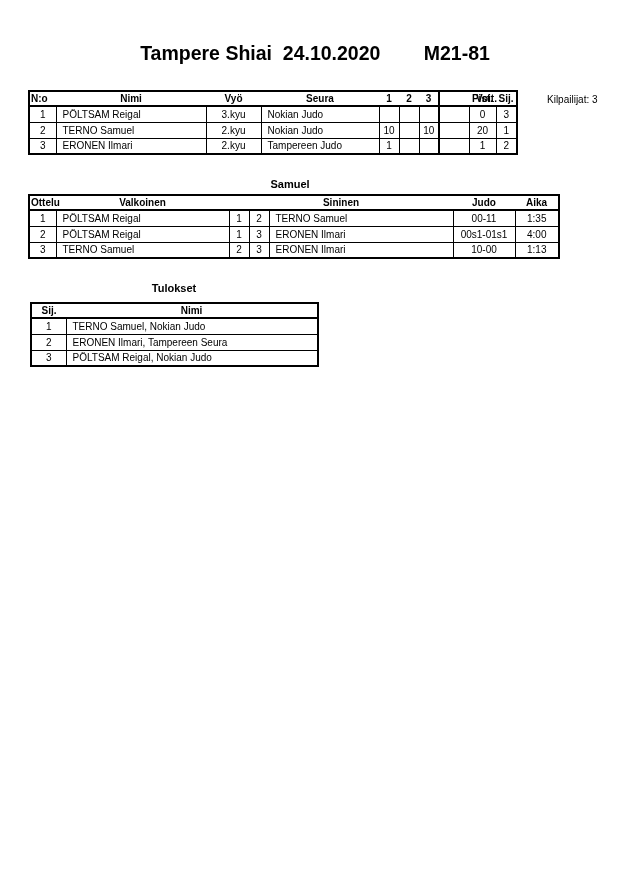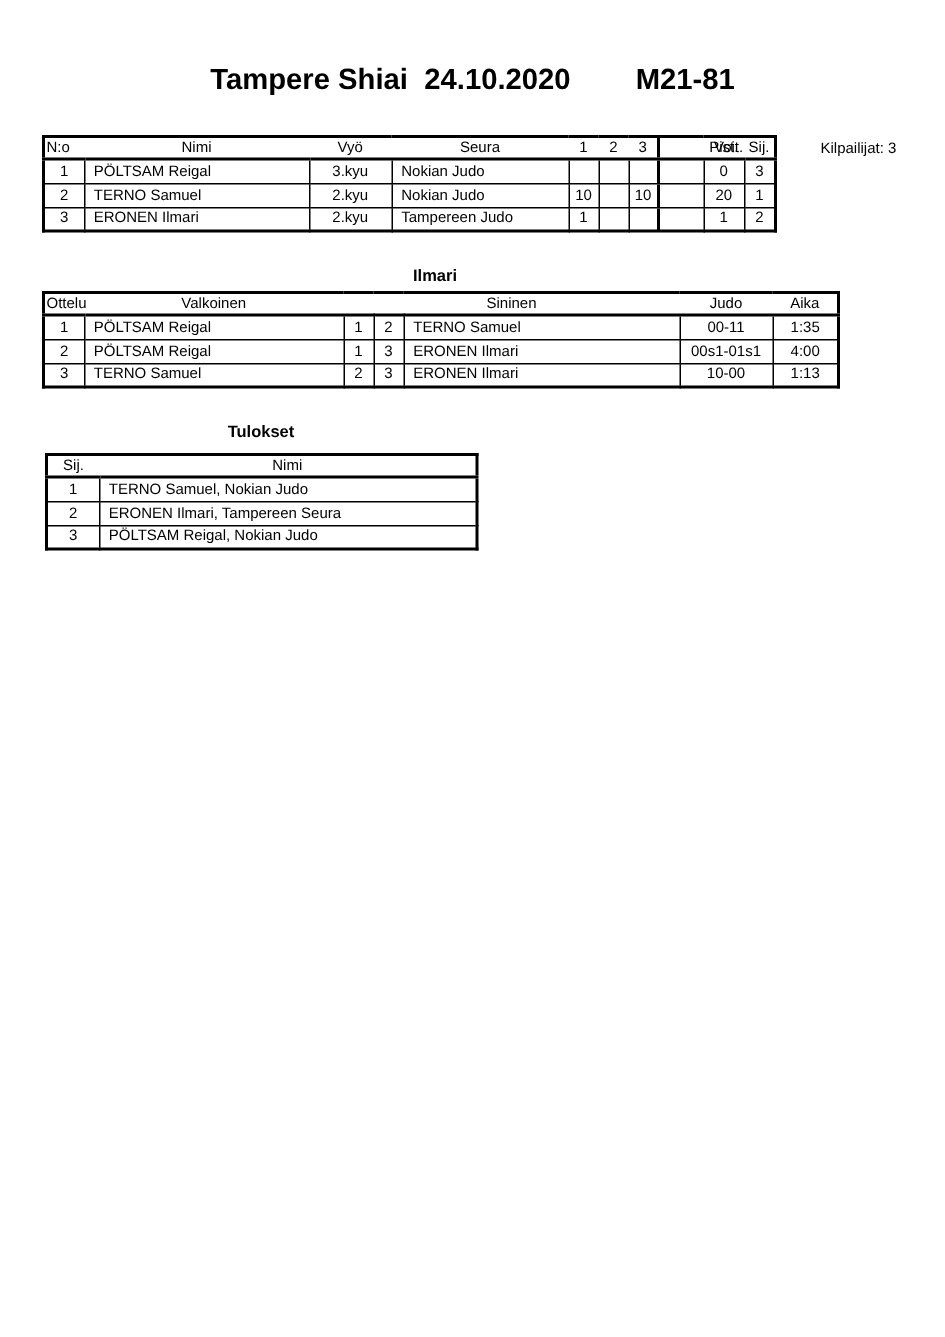--- a/index.html
+++ b/index.html
@@ -48,21 +48,21 @@
   .sec-tulokset { top: 282px; left: 0; width: 348px; text-align: center; }
   table.t {
     position: absolute;
     border-collapse: collapse;
     table-layout: fixed;
     border: 2px solid #000;
     font-size: 10px;
     background: #fff;
   }
   table.t th {
-    font-weight: normal;
+    font-weight: bold;
     border: none;
     border-bottom: 2px solid #000;
     height: 15px;
     padding: 0 1px;
     text-align: center;
     white-space: nowrap;
     overflow: visible;
     vertical-align: middle;
     margin-top: 12px;
   }
@@ -150,21 +150,21 @@
         <td class="c">1</td>
         <td class="c"></td>
         <td class="c"></td>
         <td class="c thickL">1</td>
         <td class="c">1</td>
         <td class="c">2</td>
       </tr>
     </tbody>
   </table>
 
-  <div class="sec sec-ottelut">Ilmari</div>
+  <div class="sec sec-ottelut">Samuel</div>
 
   <table class="t t2">
     <colgroup>
       <col style="width:27px">
         <col style="width:173px">
         <col style="width:20px">
         <col style="width:20px">
       <col style="width:184px">
         <col style="width:62px">
         <col style="width:44px">

